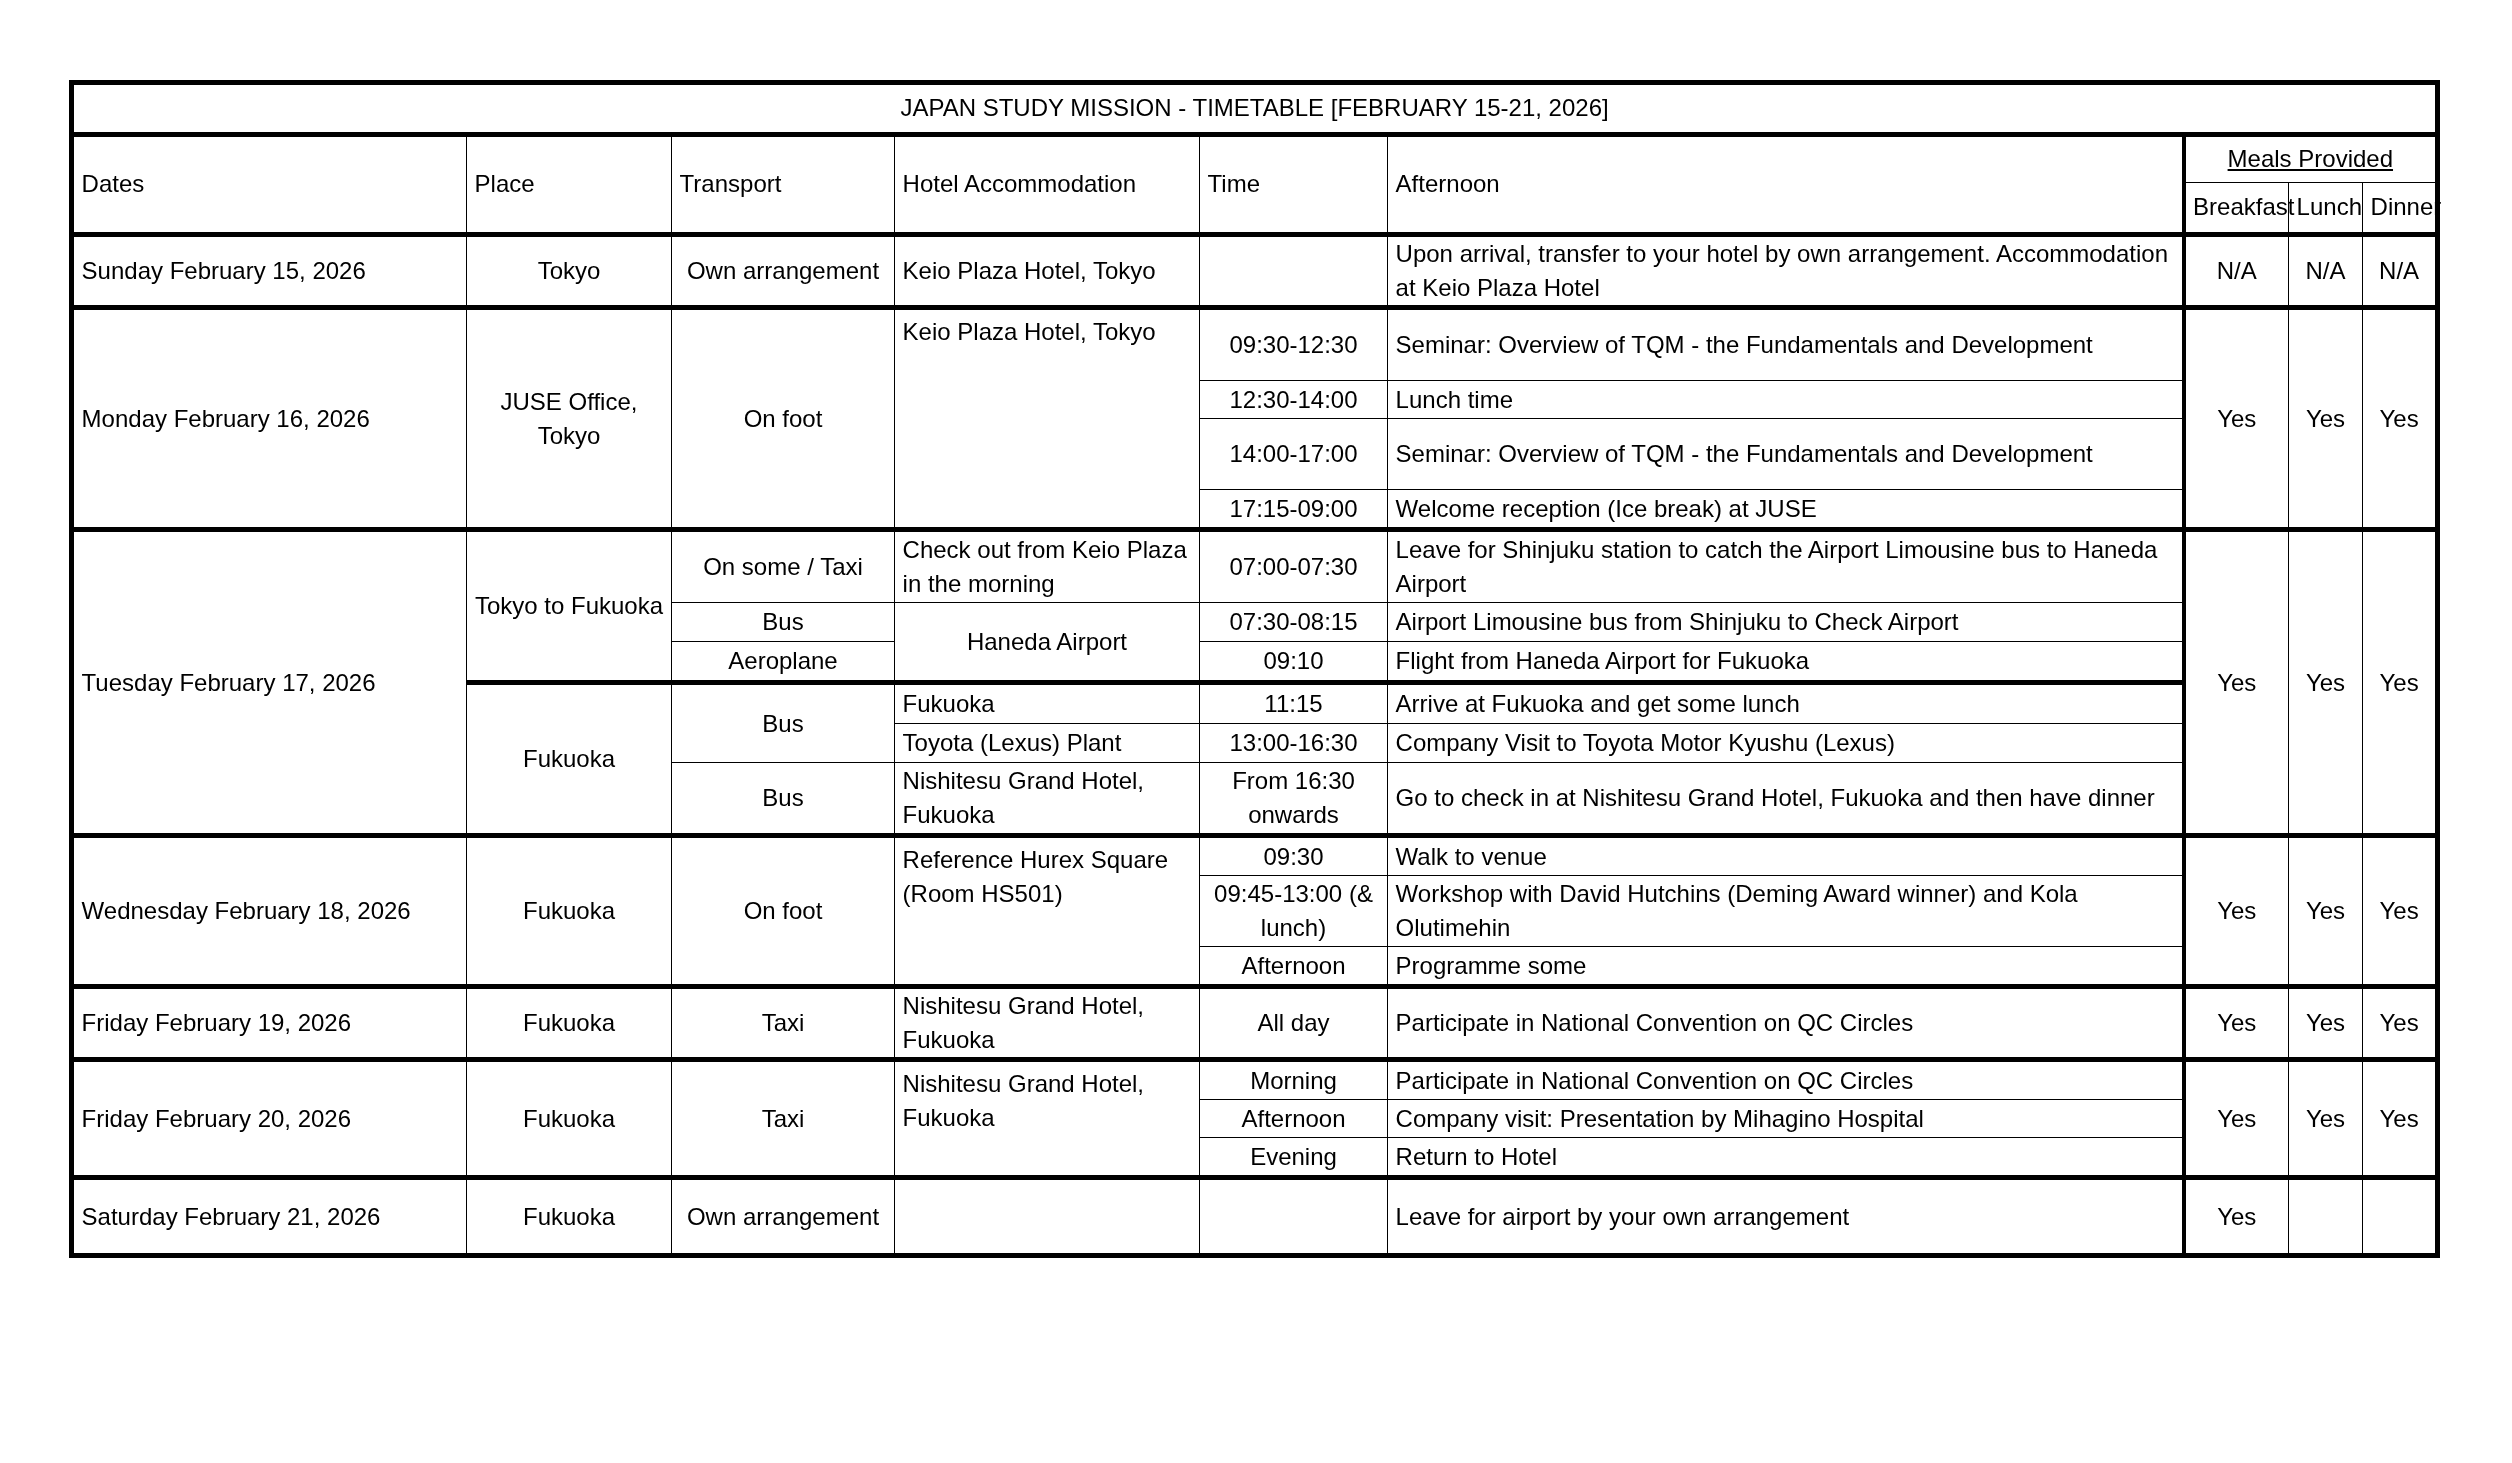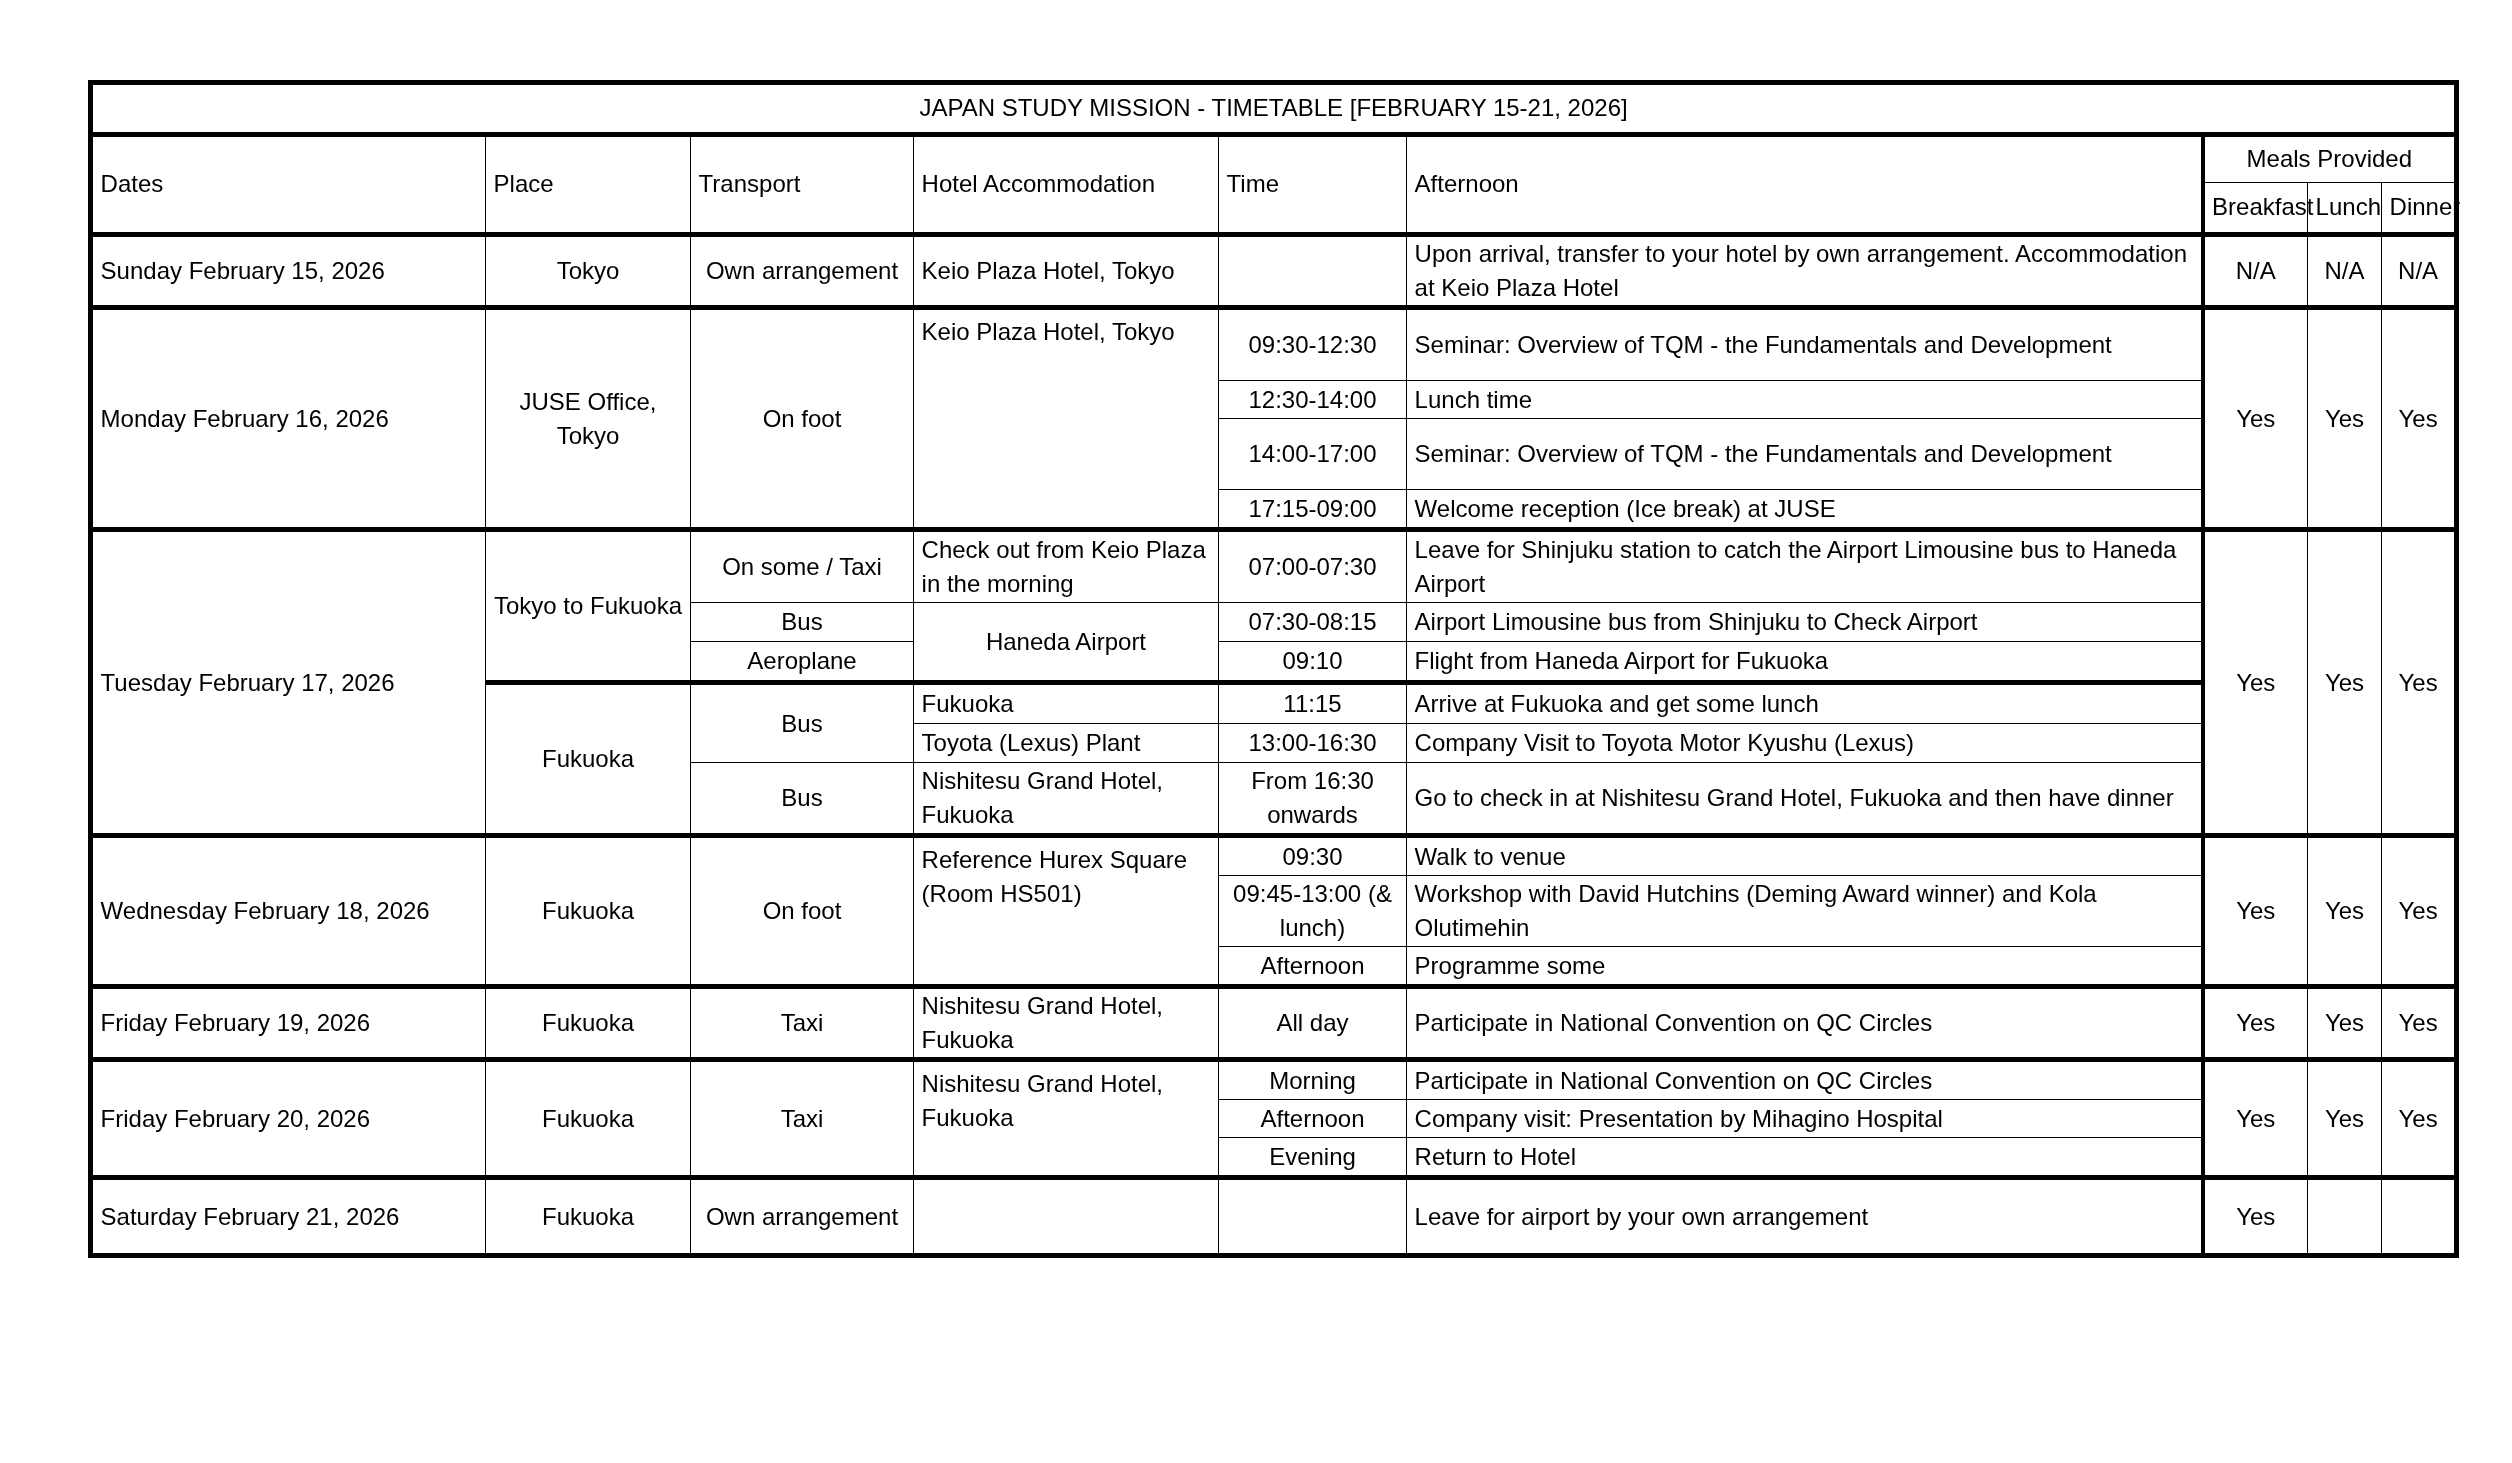--- a/index.html
+++ b/index.html
@@ -10,21 +10,21 @@
   body {
     width: 2512px;
     height: 1464px;
     font-family: "Liberation Sans", sans-serif;
     color: #000000;
     overflow: hidden;
   }
 
   #sheet {
     position: absolute;
-    left: 88px;
+    left: 69px;
     top: 80px;
     width: 1875px;
   }
 
   table.timetable {
     border-collapse: collapse;
     table-layout: fixed;
     width: 2365px;
     background: #ffffff;
   }
@@ -66,20 +66,21 @@
     height: 95px;
   }
   .col-head.ctr { text-align: left; }
 
   .meals-head {
     font-weight: bold;
     font-size: 24.4px;
     text-align: center;
     vertical-align: middle;
     height: 43px;
+    text-decoration: underline;
   }
   .meals-sub {
     font-weight: bold;
     font-size: 18.3px;
     text-align: center;
     vertical-align: middle;
     height: 47px;
     padding: 0 3.1px;
   }
 

